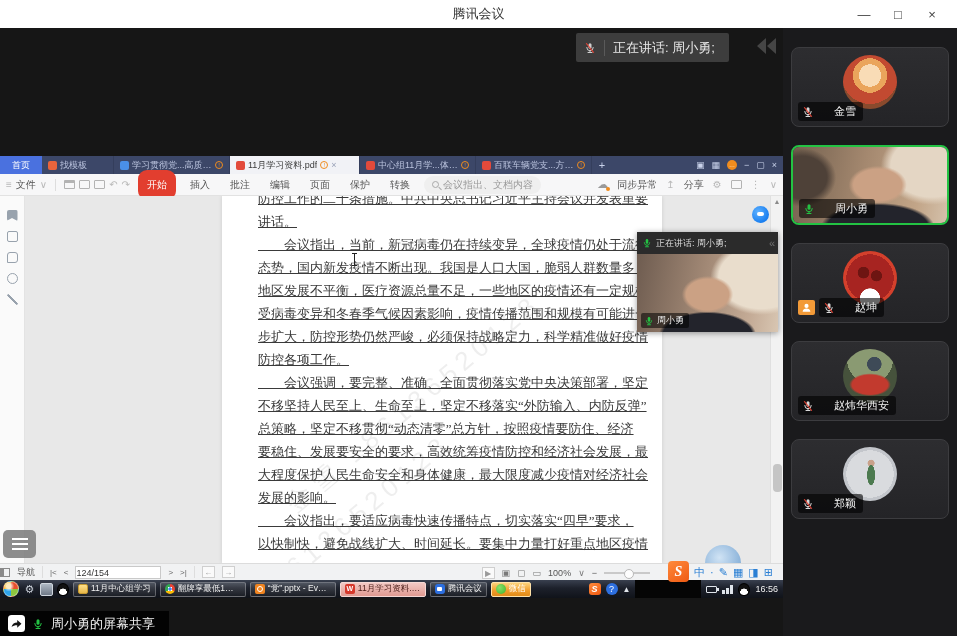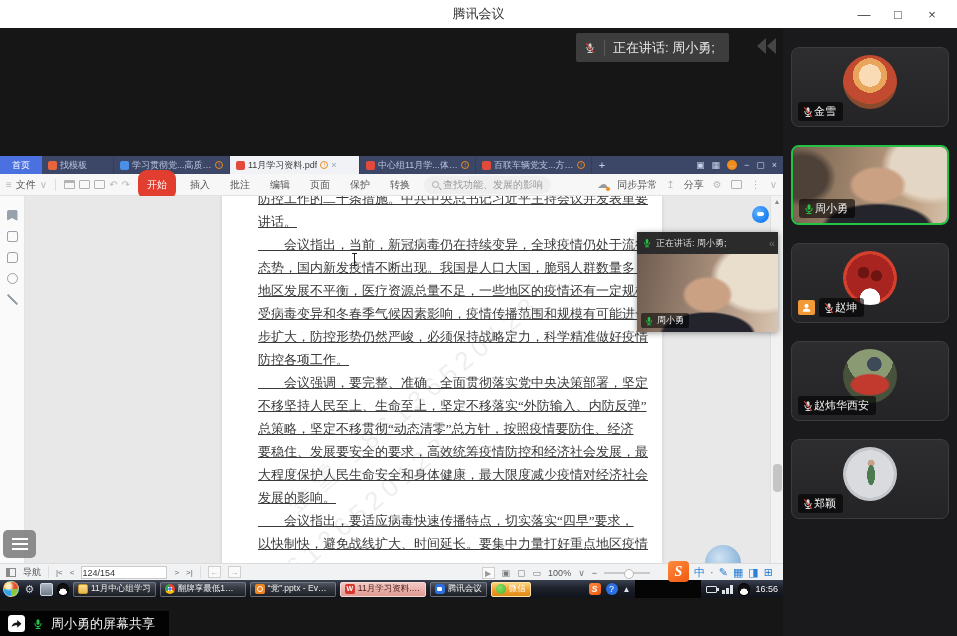--- a/index.html
+++ b/index.html
@@ -95,21 +95,21 @@
   .mini-head .t { color:#ddd; font-size:9px; white-space:nowrap; overflow:hidden; flex:1; }
   .mini-head .arr { color:#6f6f6f; font-size:11px; letter-spacing:-2px; }
   .mini-vid { position:relative; height:78px; background:
       radial-gradient(ellipse 26% 34% at 50% 52%, #cba184 0 58%, rgba(203,161,132,0) 70%),
       radial-gradient(ellipse 48% 42% at 50% 104%, #23242c 0 66%, rgba(35,36,44,0) 72%),
       radial-gradient(ellipse 60% 80% at 88% 30%, #e9ddcc 0 50%, rgba(233,221,204,0) 60%),
       linear-gradient(100deg, #6e5c50, #a08774 45%, #c4ab96 80%, #d8c6b2); }
   .mini-name { position:absolute; left:4px; bottom:4px; display:flex; align-items:center; gap:3px; background:rgba(0,0,0,.55); border-radius:2px; padding:1px 5px 1px 3px; color:#eee; font-size:9px; }
 
   
-  .statusbar { position:absolute; top:407px; left:0; width:783px; height:17px; background:#f1f2f3; border-top:1px solid #dcdcdc; display:flex; align-items:center; font-size:9px; color:#555; padding:0 6px; gap:7px; }
+  .statusbar { position:absolute; top:407px; left:0; width:783px; height:17px; background:#f1f2f3; border-top:1px solid #dcdcdc; display:flex; align-items:center; font-size:9px; color:#555; padding:0 0; gap:7px; }
   .nav-ic { width:10px; height:9px; border:1px solid #8a8a8a; border-left:4px solid #8a8a8a; }
   .pg-box { width:86px; height:13px; background:#fff; border:1px solid #c9c9c9; text-align:left; line-height:12px; color:#333; }
   .sm-btn { color:#666; font-size:8px; }
   .box-arrow { width:13px; height:12px; border:1px solid #cfcfcf; background:#fafafa; color:#9a9a9a; font-size:8px; text-align:center; line-height:11px; }
   .statusbar-right { position:absolute; right:133px; top:0; height:17px; display:flex; align-items:center; gap:7px; }
   .layout-ic { color:#7a7a7a; font-size:9px; }
   .slider { width:46px; height:2px; background:#c9c9c9; position:relative; }
   .slider::after { content:""; position:absolute; left:20px; top:-3px; width:8px; height:8px; border-radius:50%; background:#fdfdfd; border:1px solid #b9b9b9; }
 
   
@@ -159,21 +159,21 @@
   .share-pill { position:absolute; left:0; top:583px; height:25px; background:rgba(0,0,0,.85); display:flex; align-items:center; gap:7px; padding:0 14px 0 8px; }
   .share-pill .t { color:#f0f0f0; font-size:13px; white-space:nowrap; }
   .share-ic { width:17px; height:17px; }
 
   
   .sidebar { position:absolute; top:28px; right:0; width:174px; height:608px; background:#1a1a1c; padding-top:19px; }
   .tile { position:relative; width:158px; height:80px; margin:0 auto 18px auto; background:linear-gradient(#2d2d30,#242427); border:1px solid #3c3c3f; border-radius:8px; }
   .tile.speaking { border:2px solid #23c343; }
   .tile .avatar { position:absolute; left:50%; top:7px; transform:translateX(-50%); width:54px; height:54px; border-radius:50%; }
   .namebar { position:absolute; left:6px; bottom:5px; display:flex; align-items:center; gap:4px; }
-  .name-pill { display:flex; align-items:center; gap:0; background:rgba(0,0,0,.6); border-radius:3px; padding:2px 7px 2px 4px; }
+  .name-pill { display:flex; align-items:center; gap:20px; background:rgba(0,0,0,.6); border-radius:3px; padding:2px 7px 2px 4px; }
   .name-pill .n { color:#f2f2f2; font-size:11px; white-space:nowrap; }
   .host-badge { width:17px; height:15px; border-radius:2px; background:#f29a38; display:flex; align-items:center; justify-content:center; }
   .host-badge svg { width:11px; height:11px; }
   .video-fill { position:absolute; inset:0; border-radius:6px; background:
       radial-gradient(ellipse 27% 36% at 55% 50%, #cba184 0 58%, rgba(203,161,132,0) 70%),
       radial-gradient(ellipse 50% 44% at 55% 106%, #23242c 0 66%, rgba(35,36,44,0) 74%),
       radial-gradient(ellipse 55% 85% at 90% 25%, #e4d6c4 0 48%, rgba(228,214,196,0) 60%),
       radial-gradient(ellipse 40% 70% at 6% 40%, #4e4138 0 40%, rgba(78,65,56,0) 55%),
       linear-gradient(100deg, #74614f, #a4886f 45%, #c2a588 80%, #d4c1ab); }
 
@@ -281,21 +281,21 @@
         </div>
         <span class="ribbon-pill">开始</span>
         <span class="ribbon-tab">插入</span>
         <span class="ribbon-tab">批注</span>
         <span class="ribbon-tab">编辑</span>
         <span class="ribbon-tab">页面</span>
         <span class="ribbon-tab">保护</span>
         <span class="ribbon-tab">转换</span>
         <div class="search-box">
           <span class="search-glass"></span>
-          <span>查找功能、发展的影响</span>
+          <span>会议指出、文档内容</span>
         </div>
         <div class="wpsbar-right">
           <span class="cloud-ic">☁</span>
           <span>同步异常</span>
           <span class="glyph">↥</span>
           <span>分享</span>
           <span class="glyph">⚙</span>
           <span class="mini-ic"></span>
           <span class="glyph">⋮</span>
           <span class="glyph">∨</span>

